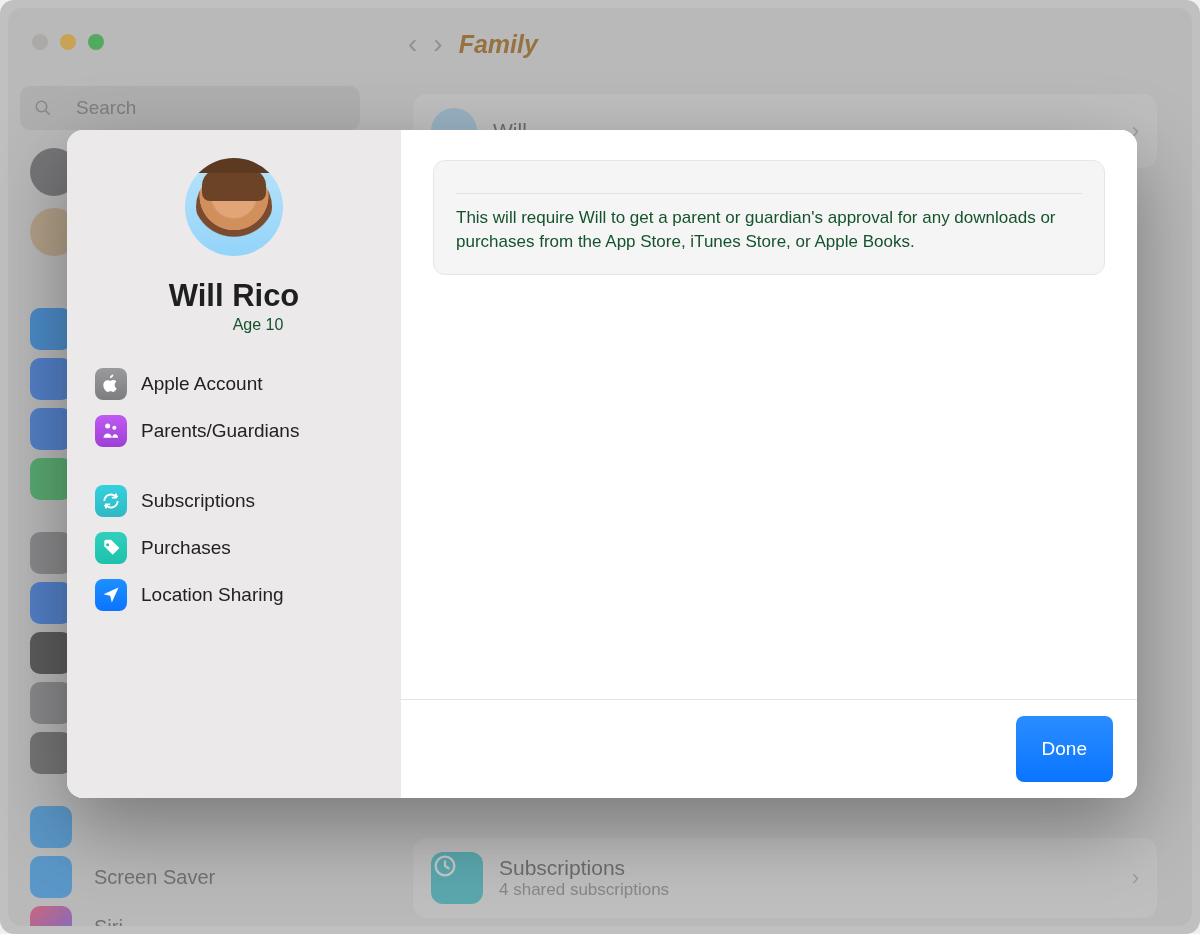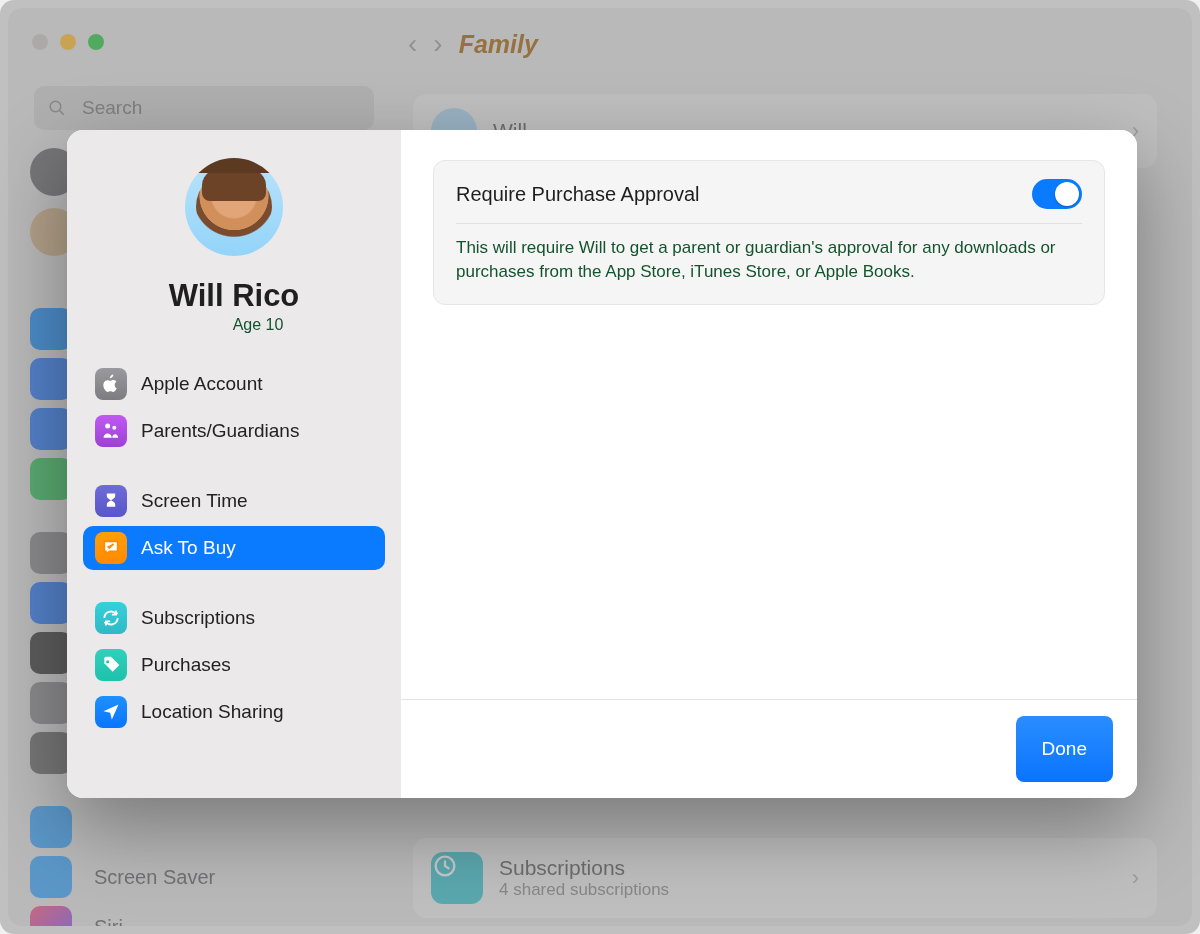--- a/index.html
+++ b/index.html
@@ -34,26 +34,26 @@
   display: flex; gap: 12px;
 }
 .traffic-dot {
   width: 16px; height: 16px; border-radius: 50%;
 }
 .traffic-close { background: #cfc7c7; }
 .traffic-min { background: #febc2e; }
 .traffic-max { background: #28c840; }
 .bg-search {
   position: absolute;
-  left: 26px; top: 78px;
+  left: 12px; top: 78px;
   width: 340px; height: 44px;
   background: rgba(210,206,208,0.9);
   border-radius: 10px;
   display: flex; align-items: center;
-  padding: 0 14px; gap: 16px;
+  padding: 0 14px; gap: 24px;
   color: #7a7a7c;
   font-size: 19px;
 }
 .bg-sidebar {
   position: absolute;
   left: 22px; top: 140px;
   width: 50px;
   display: flex; flex-direction: column; gap: 8px;
 }
 .bg-sb-icon {
@@ -335,38 +335,20 @@
           <svg viewBox="0 0 24 24" fill="#fff">
               <circle cx="8" cy="6" r="3"></circle>
               <circle cx="16" cy="8" r="2.4"></circle>
               <path d="M3 20c0-3 2.5-5 5-5s5 2 5 5zM13.5 20c0-2.4 1.5-4 3.5-4s3.5 1.6 3.5 4z"></path>
             </svg>
         </span>
         <span>Parents/Guardians</span>
       </div>
     </div>
 
-    <div class="sb-group" style="margin-top:26px">
-      <div class="sb-item">
-        <span class="sb-icon ic-indigo">
-          <svg viewBox="0 0 24 24" fill="#fff">
-              <path d="M7 3h10v3c0 2-2 3.5-5 5 3 1.5 5 3 5 5v3H7v-3c0-2 2-3.5 5-5-3-1.5-5-3-5-5z"></path>
-            </svg>
-        </span>
-        <span>Screen Time</span>
-      </div>
-      <div class="sb-item selected">
-        <span class="sb-icon ic-orange">
-          <svg viewBox="0 0 24 24" fill="#fff">
-              <path d="M4 4h16v12H10l-4 4v-4H4zM8 10l2 2 5-5" stroke="#ff8a00" stroke-width="2" fill="#fff"></path>
-            </svg>
-        </span>
-        <span>Ask To Buy</span>
-      </div>
-    </div>
 
     <div class="sb-group" style="margin-top:26px">
       <div class="sb-item">
         <span class="sb-icon ic-teal">
           <svg viewBox="0 0 24 24" fill="none" stroke="#fff" stroke-width="2.2">
               <path d="M4 12a8 8 0 0 1 14-5l2-1M20 12a8 8 0 0 1-14 5l-2 1"></path>
               <path d="M18 3v5h-5M6 21v-5h5"></path>
             </svg>
         </span>
         <span>Subscriptions</span>
@@ -386,24 +368,20 @@
               <path d="M3 11l18-8-8 18-2-8z"></path>
             </svg>
         </span>
         <span>Location Sharing</span>
       </div>
     </div>
   </aside>
 
   <section class="modal-content">
     <div class="setting-card">
-      <div class="setting-row">
-        <div class="setting-title">Require Purchase Approval</div>
-        <div class="toggle" role="switch" aria-checked="true"></div>
-      </div>
       <div class="setting-divider"></div>
       <div class="setting-desc">This will require Will to get a parent or guardian's approval for any downloads or purchases from the App Store, iTunes Store, or Apple Books.</div>
     </div>
 
     <div class="modal-footer">
       <button class="done-btn">Done</button>
     </div>
   </section>
 </div>
 

